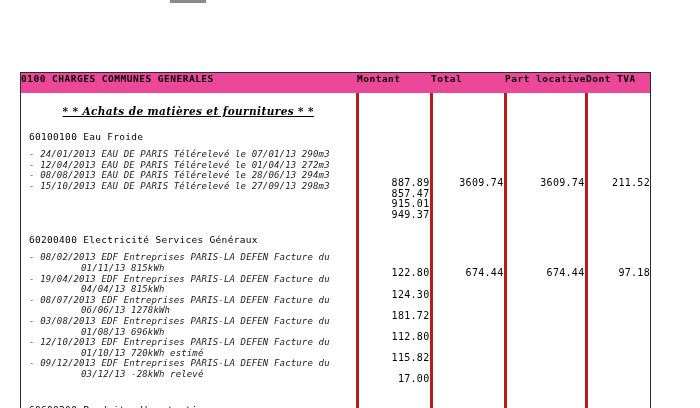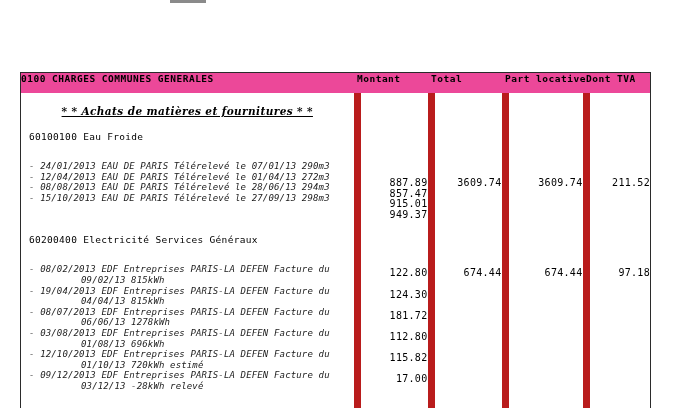--- a/index.html
+++ b/index.html
@@ -92,21 +92,21 @@
     font-weight: bold;
     letter-spacing: 0.5px;
     text-align: left;
     vertical-align: middle;
     color: #000;
     white-space: nowrap;
   }
   thead th.last { border-right: 0; }
 
   
-  tbody td.v { border-right: 7px solid #b91c1c; }
+  tbody td.v { border-right: 3px solid #b91c1c; }
   tbody td.v-last { border-right: 0; }
 
   td.num {
     text-align: right;
     padding-right: 7px;
     font-family: "DejaVu Sans Mono", "Liberation Mono", monospace;
     font-size: 9.5px;
     letter-spacing: 0.3px;
     color: #000;
     white-space: nowrap;
@@ -130,21 +130,21 @@
   }
   .acct-title {
     font-family: "DejaVu Sans Mono", "Liberation Mono", monospace;
     font-weight: normal;
     font-size: 9.5px;
     letter-spacing: 0.3px;
     color: #000;
     padding: 14px 8px 0 8px;
     white-space: nowrap;
   }
-  .line-list { padding: 7px 0 0 8px; margin-top: 12px; }
+  .line-list { padding: 7px 0 0 8px; }
   .line {
     font-family: "DejaVu Sans Mono", "Liberation Mono", monospace;
     font-style: italic;
     font-size: 9px;
     letter-spacing: 0.15px;
     line-height: 10.6px;
     color: #1a1a1a;
     white-space: nowrap;
   }
   .line .cont {
@@ -245,21 +245,21 @@
           </div>
         </td>
       </tr>
 
       <tr>
         <td class="v desc-cell">
           <div class="acct-title">60200400 Electricité Services Généraux</div>
           <div class="line-list">
             <div class="line two">
               <span>- 08/02/2013 EDF Entreprises PARIS-LA DEFEN Facture du</span>
-              <span class="cont">09/02/13 815kWh</span>
+              <span class="cont">01/11/13 815kWh</span>
             </div>
             <div class="line two">
               <span>- 19/04/2013 EDF Entreprises PARIS-LA DEFEN Facture du</span>
               <span class="cont">04/04/13 815kWh</span>
             </div>
             <div class="line two">
               <span>- 08/07/2013 EDF Entreprises PARIS-LA DEFEN Facture du</span>
               <span class="cont">06/06/13 1278kWh</span>
             </div>
             <div class="line two">

